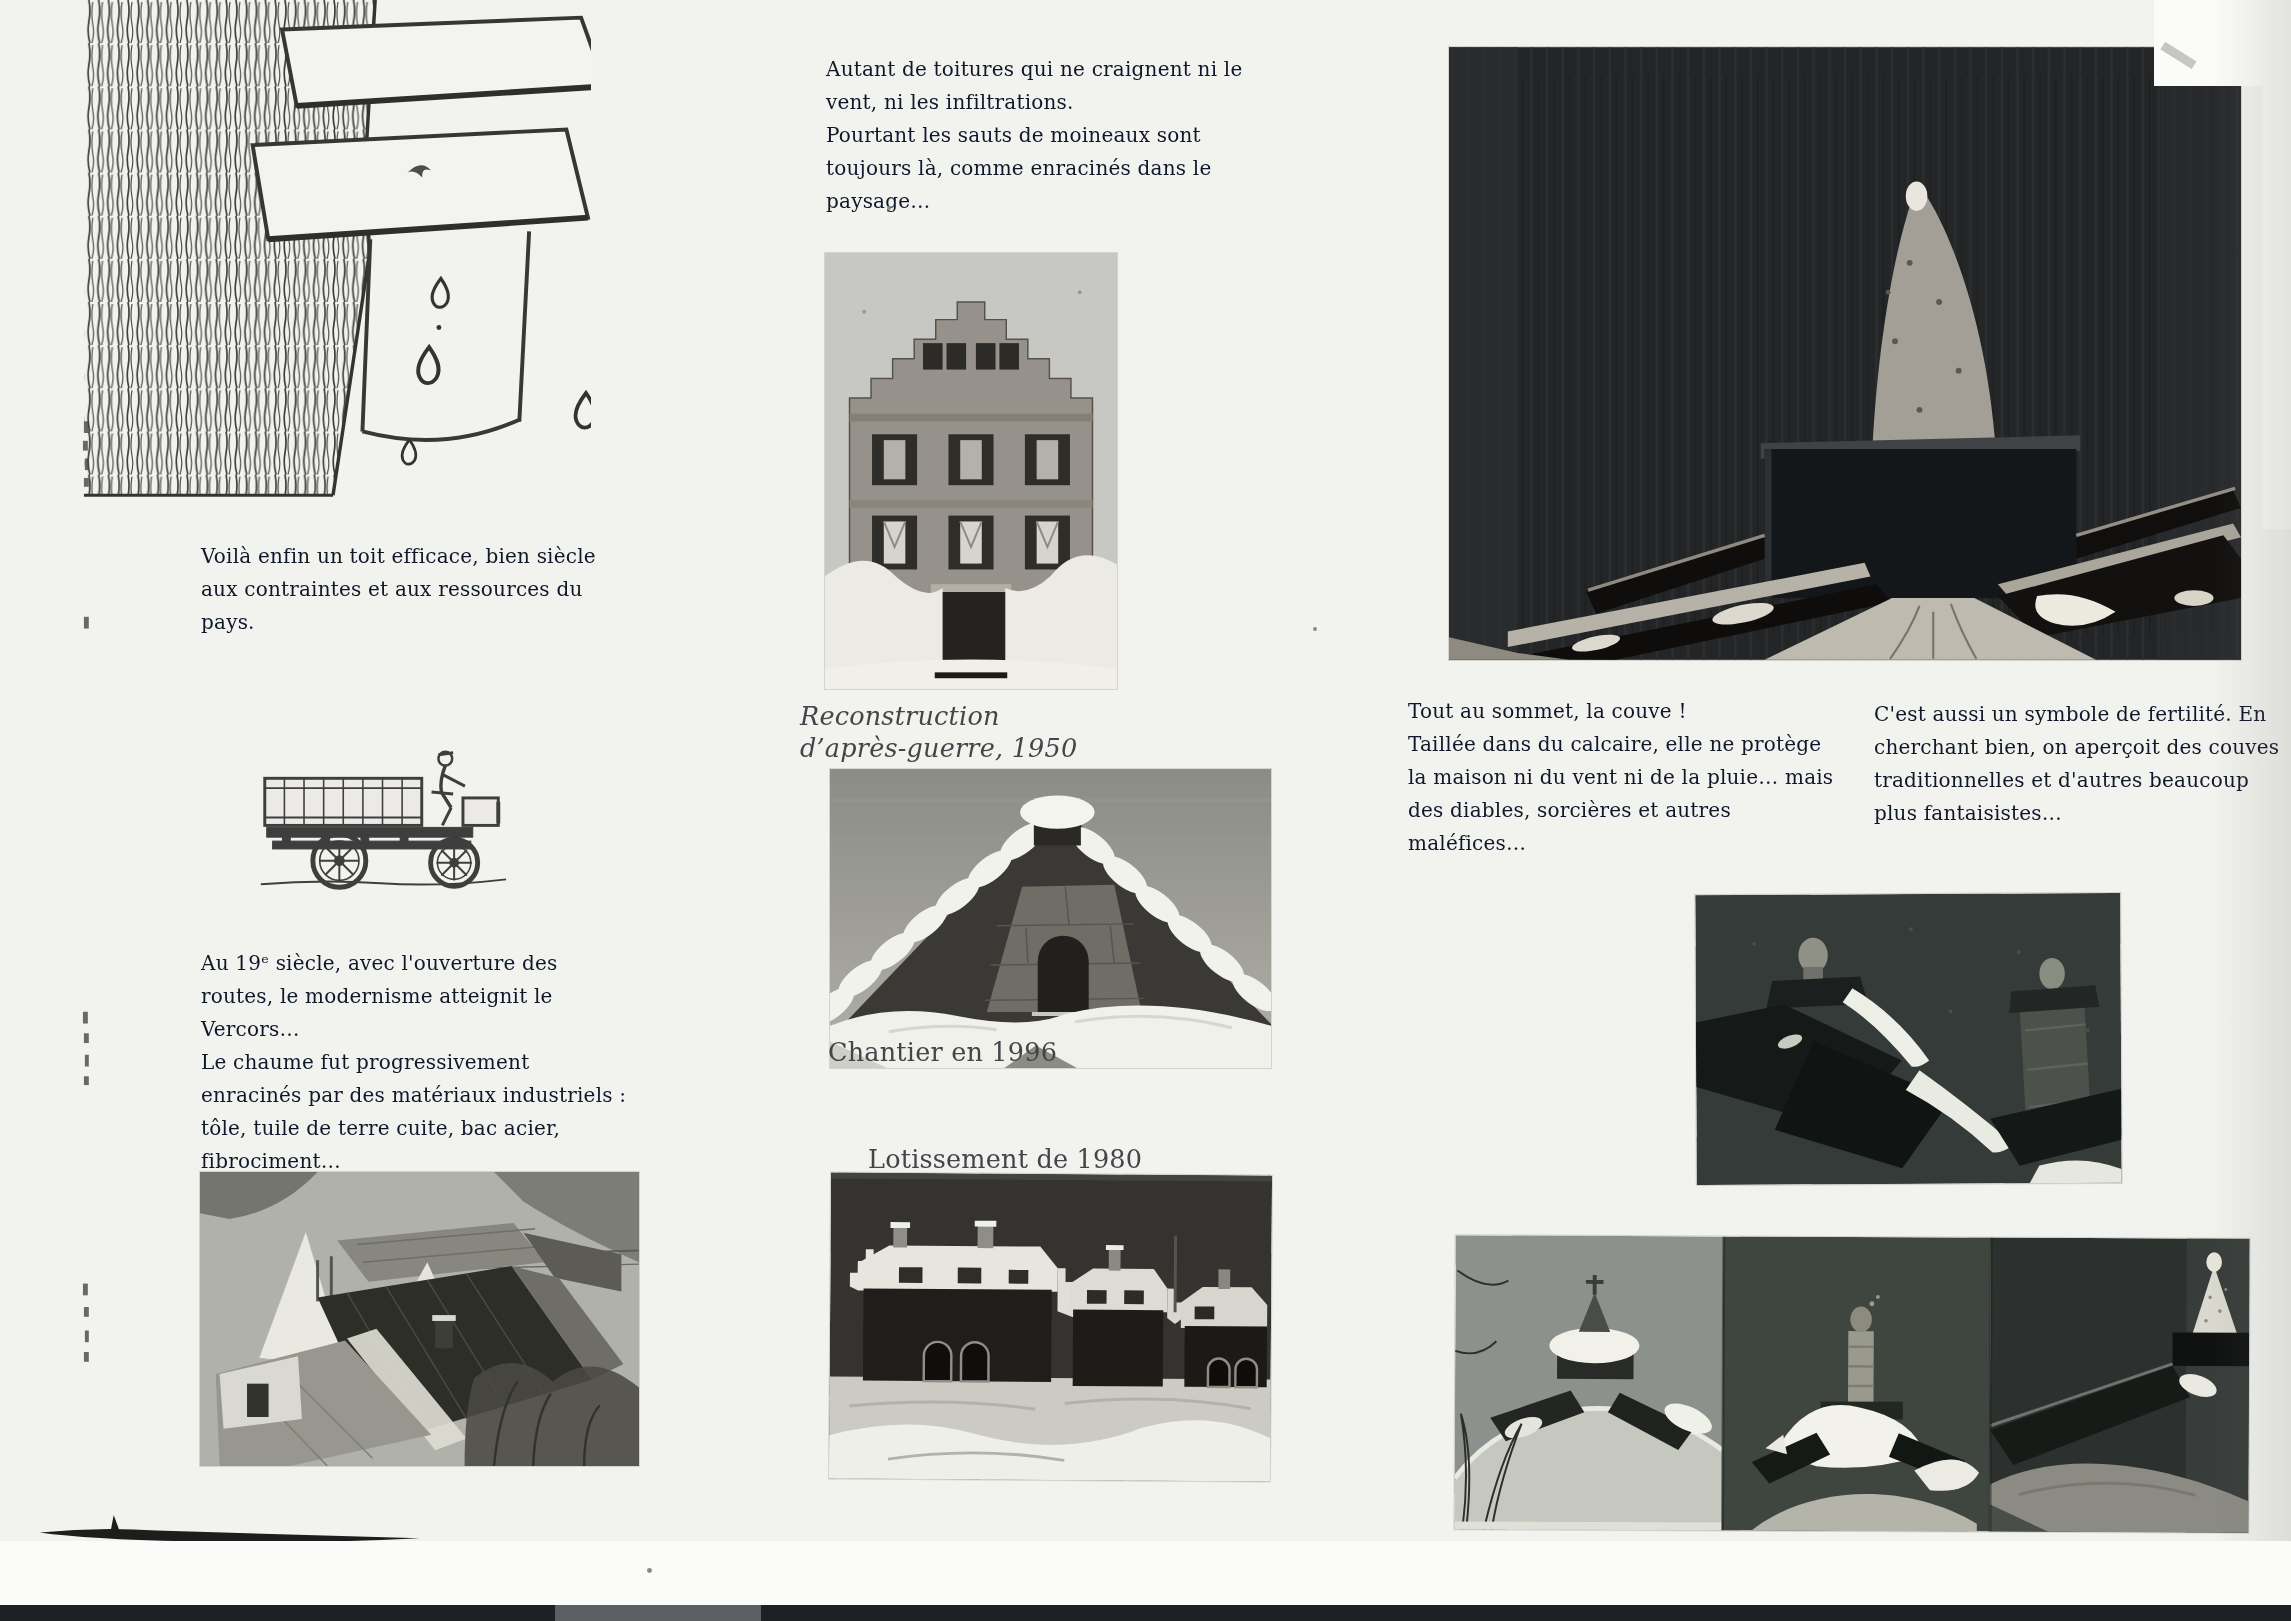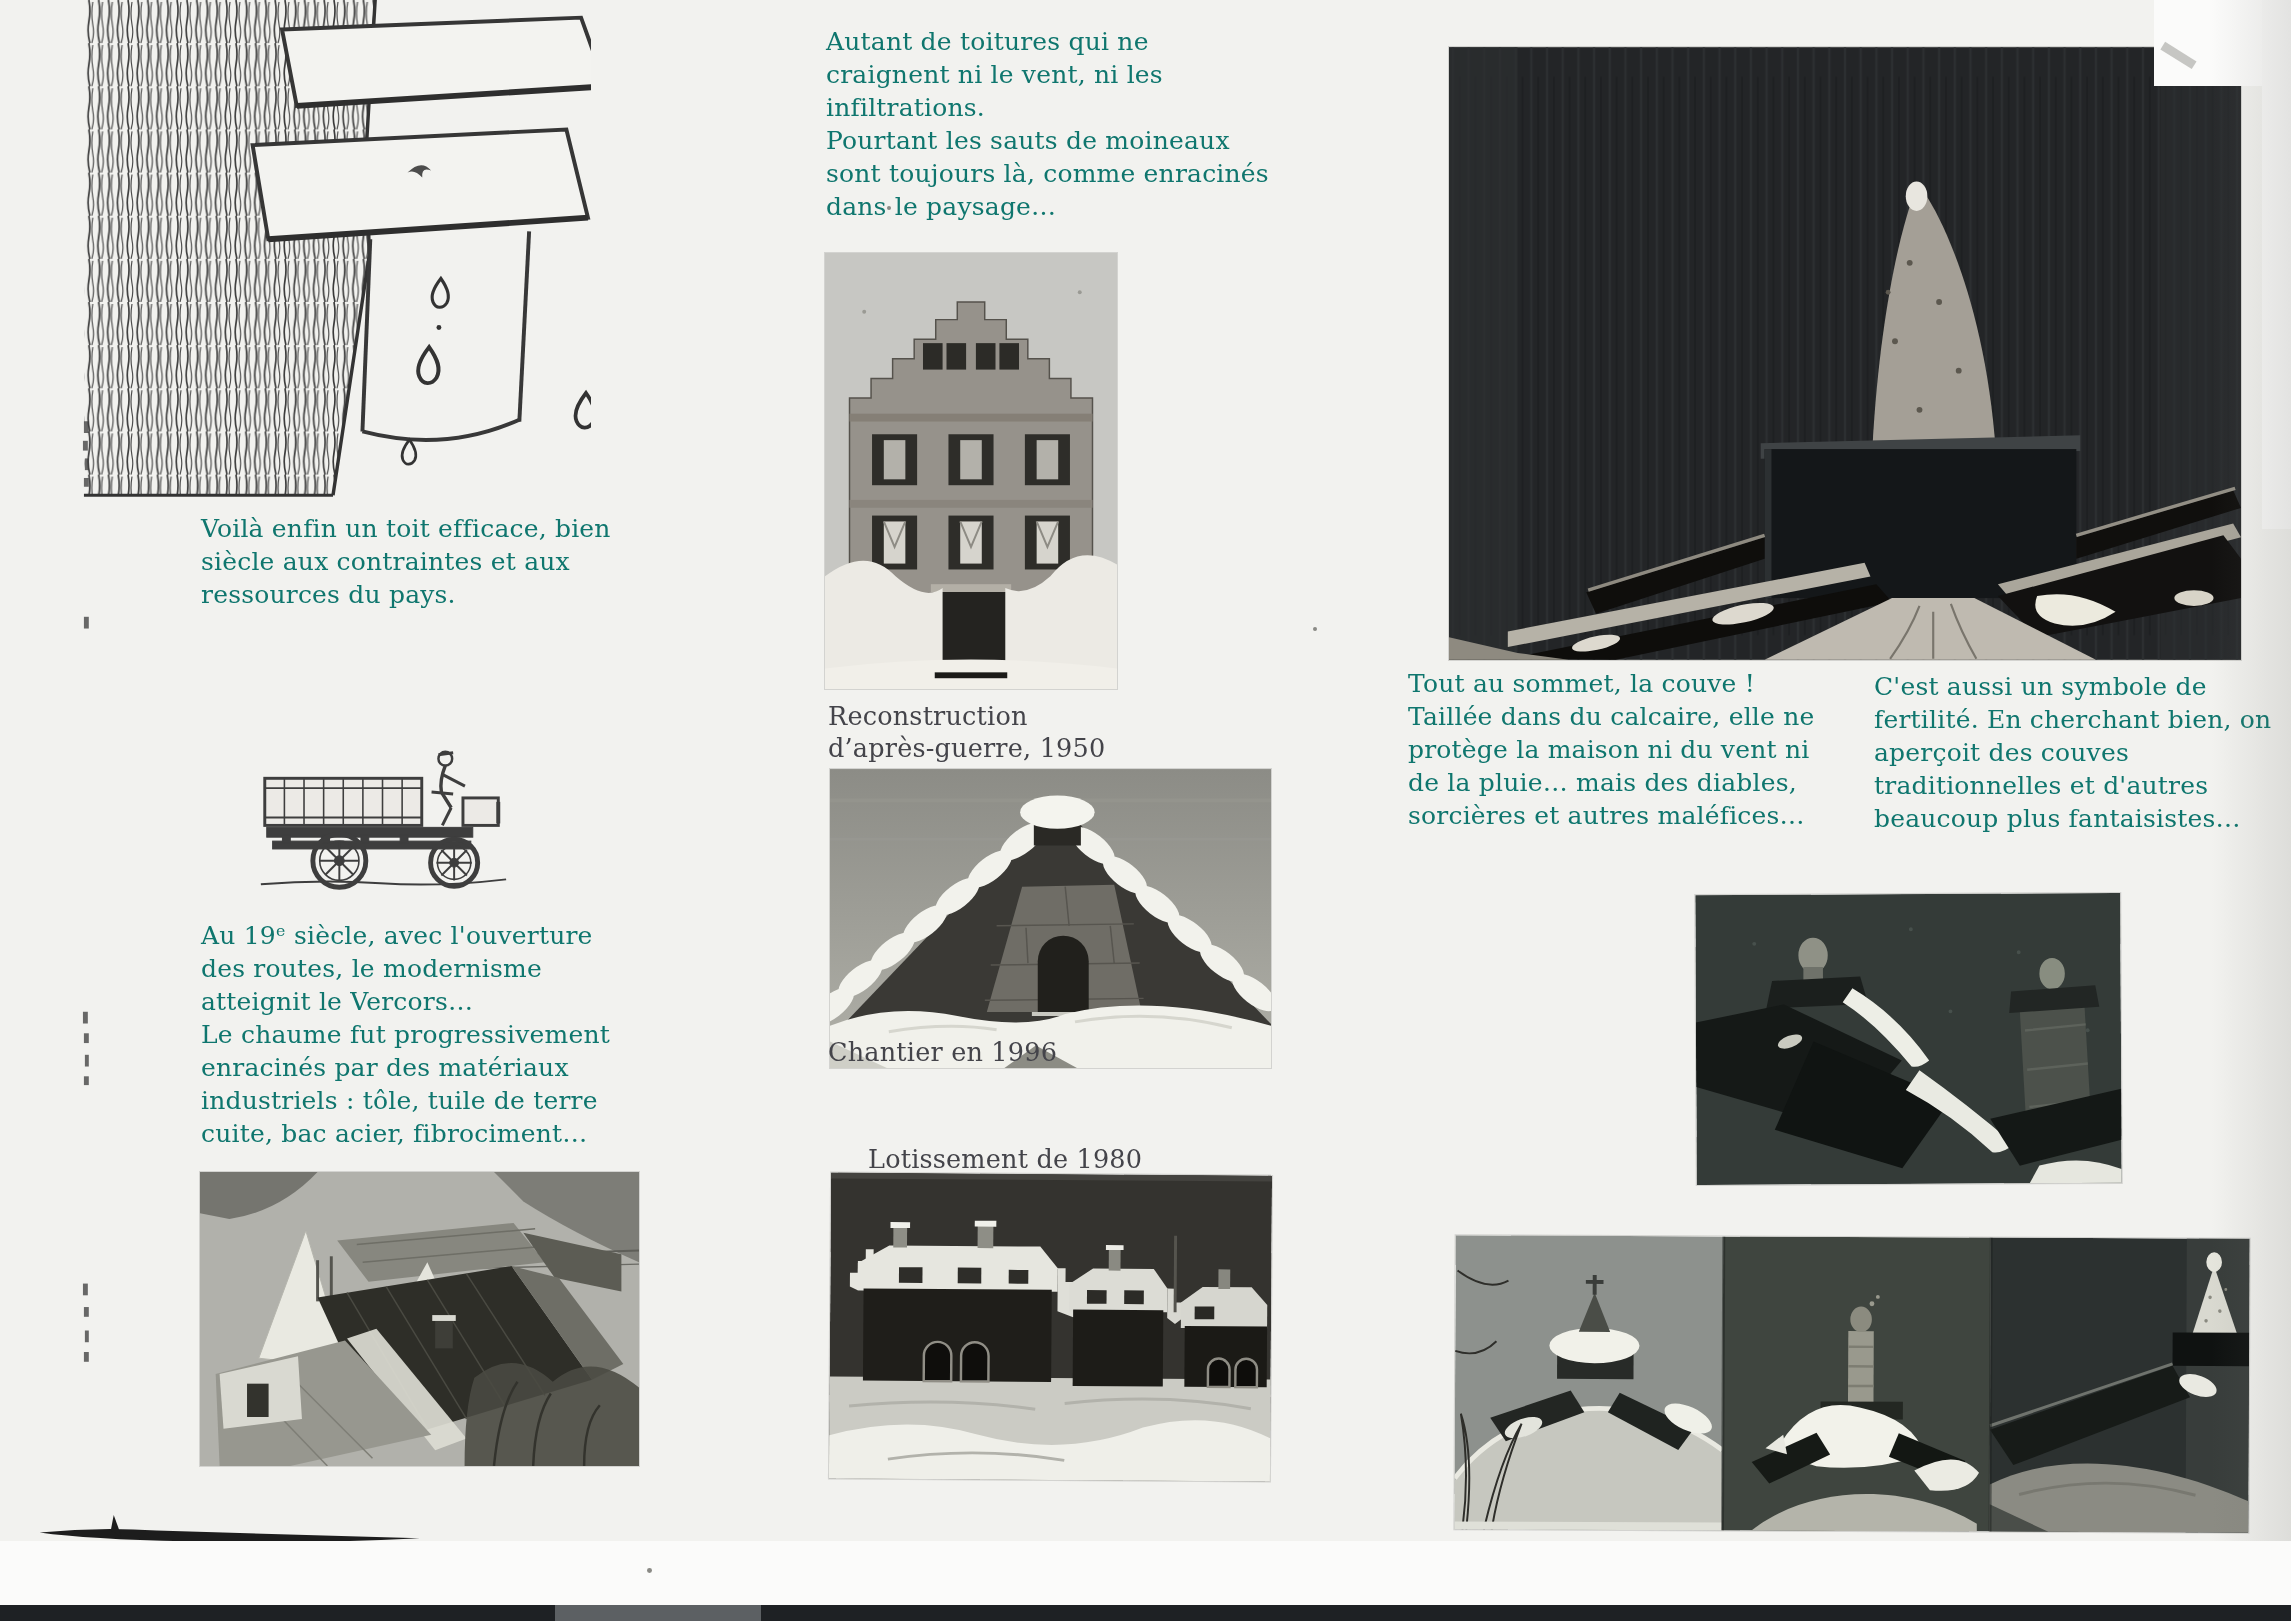--- a/index.html
+++ b/index.html
@@ -4,22 +4,22 @@
 <style>
   html,body{margin:0;padding:0;}
   body{
     width:2292px;height:1621px;position:relative;overflow:hidden;
     background:#f2f2ef;
     font-family:"DejaVu Serif","Liberation Serif",serif;
     color:#3d3d43;
   }
   .abs{position:absolute;}
   .para{
-    font-size:25px;line-height:33px;letter-spacing:0.2px;
-    white-space:pre-line;color:#0f766e;
+    font-size:20px;line-height:33px;letter-spacing:0.2px;
+    white-space:pre-line;color:#0f172a;margin-top:28px;
   }
   .caption{
     font-size:25.5px;line-height:32px;letter-spacing:0.2px;
     white-space:pre-line;color:#44444a;
   }
   svg{display:block;}
   .photo{box-shadow:0 0 0 1px rgba(120,120,115,.25);}
   .dot{position:absolute;border-radius:50%;background:#8a8a85;}
 </style>
 </head>
@@ -203,21 +203,21 @@
 
     <path d="M0,445 L0,330 Q42,298 72,330 Q102,356 120,342 L120,445 Z" fill="#eceae4"></path>
     <path d="M298,445 L298,318 Q258,294 230,330 Q206,352 184,342 L184,445 Z" fill="#eceae4"></path>
     <path d="M0,445 L0,424 Q149,406 298,424 L298,445 Z" fill="#f1efe9"></path>
     <rect x="112" y="428" width="74" height="6" fill="#1b1a17"></rect>
     <circle cx="40" cy="60" r="2" fill="#9a9a94"></circle>
       <circle cx="260" cy="40" r="2" fill="#9a9a94"></circle>
   </svg>
 </div>
 
-<div class="abs caption" style="left:828px;top:700px;width:333px;">Reconstruction
+<div class="abs caption" style="left:800px;top:700px;width:333px;font-style:italic;">Reconstruction
 d’après-guerre, 1950</div>
 
 <div class="abs photo" style="left:830px;top:769px;">
   <svg width="441" height="299" viewBox="0 0 450 305">
     <defs>
       <linearGradient id="sky96" x1="0" y1="0" x2="0" y2="1">
         <stop offset="0" stop-color="#8c8c86"></stop>
           <stop offset="1" stop-color="#b0b0a8"></stop>
       </linearGradient>
     </defs>

